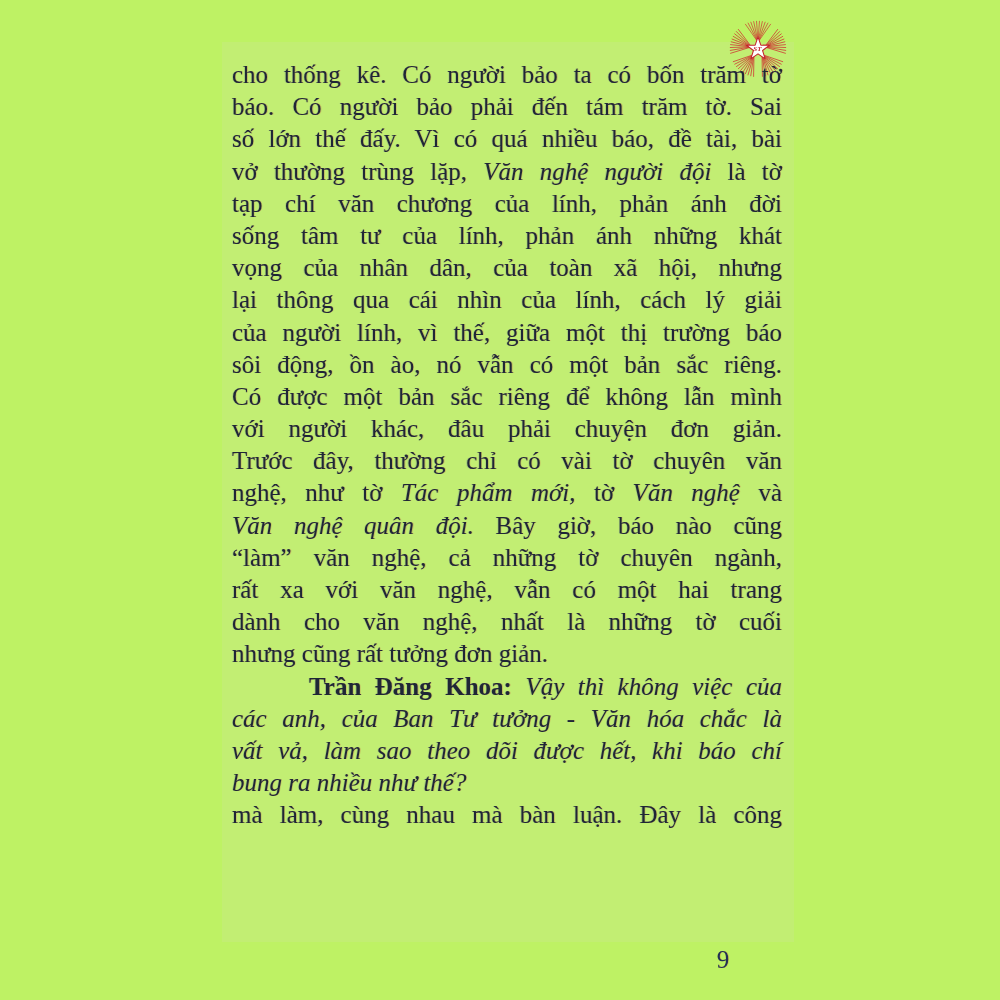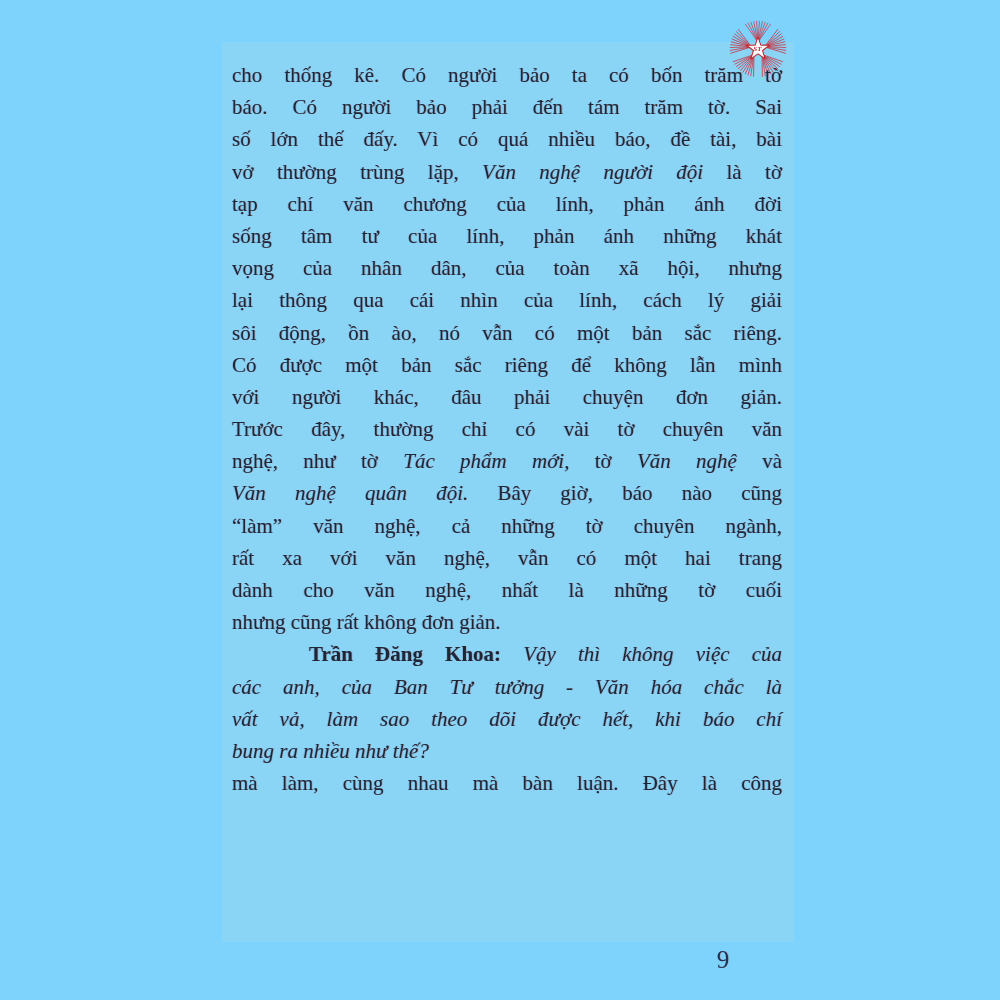--- a/index.html
+++ b/index.html
@@ -10,37 +10,37 @@
     width: 1000px;
     height: 1000px;
     background: #ffffff;
     position: relative;
     overflow: hidden;
     font-family: "Liberation Serif", serif;
   }
   .page {
     position: absolute;
     inset: 0;
-    background: #7dd3fc;
+    background: #bef264;
   }
   .scan-tint {
     position: absolute;
     left: 222px;
     top: 42px;
     width: 572px;
     height: 900px;
     background: rgba(220, 220, 214, 0.14);
   }
   .body-text {
     position: absolute;
     left: 232px;
     top: 59px;
     width: 550px;
     color: #1f2636;
-    font-size: 21px;
+    font-size: 25px;
     line-height: 32.2px;
     text-shadow: 0.8px 0 0 rgba(201, 72, 56, 0.28), -0.8px 0 0 rgba(58, 92, 166, 0.22);
   }
   .line {
     text-align: justify;
     text-align-last: justify;
     height: 32.2px;
     overflow: visible;
   }
   .line.endpara {
@@ -106,30 +106,31 @@
 
   <div class="body-text">
       <div class="line"><span>cho thống kê. Có người bảo ta có bốn trăm tờ</span></div>
       <div class="line"><span>báo. Có người bảo phải đến tám trăm tờ. Sai</span></div>
       <div class="line"><span>số lớn thế đấy. Vì có quá nhiều báo, đề tài, bài</span></div>
       <div class="line"><span>vở thường trùng lặp, </span><i>Văn nghệ người đội</i><span> là tờ</span></div>
       <div class="line"><span>tạp chí văn chương của lính, phản ánh đời</span></div>
       <div class="line"><span>sống tâm tư của lính, phản ánh những khát</span></div>
       <div class="line"><span>vọng của nhân dân, của toàn xã hội, nhưng</span></div>
       <div class="line"><span>lại thông qua cái nhìn của lính, cách lý giải</span></div>
+      <div class="line"><span>của người lính, vì thế, giữa một thị trường báo</span></div>
       <div class="line"><span>sôi động, ồn ào, nó vẫn có một bản sắc riêng.</span></div>
       <div class="line"><span>Có được một bản sắc riêng để không lẫn mình</span></div>
       <div class="line"><span>với người khác, đâu phải chuyện đơn giản.</span></div>
       <div class="line"><span>Trước đây, thường chỉ có vài tờ chuyên văn</span></div>
       <div class="line"><span>nghệ, như tờ </span><i>Tác phẩm mới,</i><span> tờ </span><i>Văn nghệ</i><span> và</span></div>
       <div class="line"><i>Văn nghệ quân đội.</i><span> Bây giờ, báo nào cũng</span></div>
       <div class="line"><span>“làm” văn nghệ, cả những tờ chuyên ngành,</span></div>
       <div class="line"><span>rất xa với văn nghệ, vẫn có một hai trang</span></div>
       <div class="line"><span>dành cho văn nghệ, nhất là những tờ cuối</span></div>
-      <div class="line endpara"><span>nhưng cũng rất không đơn giản.</span></div>
+      <div class="line endpara"><span>nhưng cũng rất tưởng đơn giản.</span></div>
       <div class="line indent"><b>Trần Đăng Khoa:</b><i> Vậy thì không việc của</i></div>
       <div class="line"><i>các anh, của Ban Tư tưởng - Văn hóa chắc là</i></div>
       <div class="line"><i>vất vả, làm sao theo dõi được hết, khi báo chí</i></div>
       <div class="line endpara"><i>bung ra nhiều như thế?</i></div>
       <div class="line"><span>mà làm, cùng nhau mà bàn luận. Đây là công</span></div>
     </div>
 
   <div class="page-number">9</div>
 
 </div>

